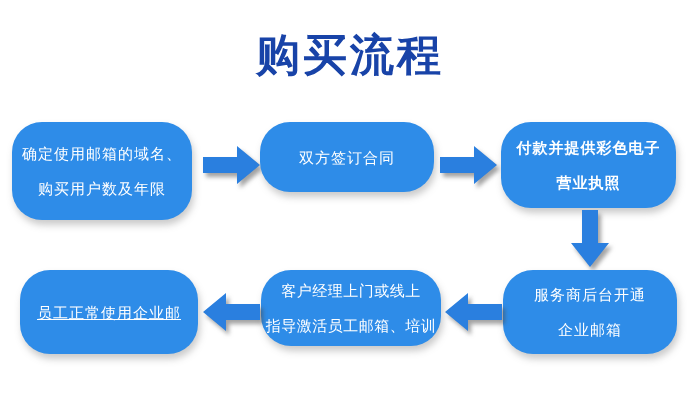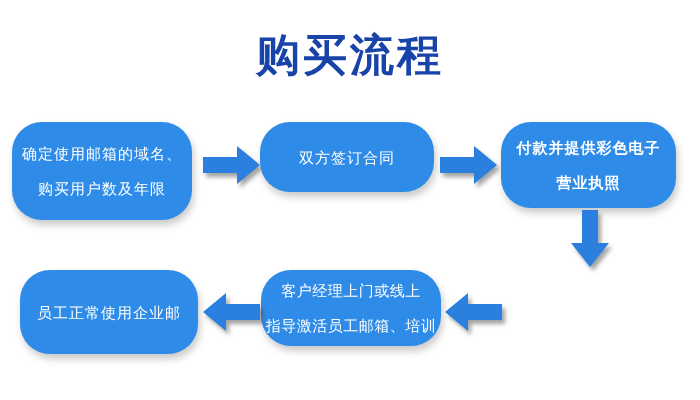--- a/index.html
+++ b/index.html
@@ -41,21 +41,21 @@
     letter-spacing:1px;
     text-align:center;
     padding:4px 6px;
   }
   .box .line{line-height:35px;white-space:nowrap;}
   .box1{left:12px;top:122px;width:180px;height:98px;}
   .box2{left:260px;top:122px;width:174px;height:70px;}
   .box3{left:501px;top:122px;width:175px;height:86px;font-weight:bold;}
   .box4{left:503px;top:270px;width:174px;height:84px;}
   .box5{left:261px;top:270px;width:180px;height:76px;letter-spacing:0.5px;}
-  .box6{left:20px;top:270px;width:178px;height:84px;}
+  .box6{left:20px;top:270px;width:178px;height:84px;text-decoration:underline;}
   .arrow{position:absolute;line-height:0;}
   .arrow svg{filter:drop-shadow(3px 4px 2px rgba(70,70,70,0.5));}
   .arrow polygon{fill:var(--arrow-fill);}
   .a1{left:203px;top:143px;}
   .a2{left:440px;top:143px;}
   .a3{left:568px;top:210px;}
   .a4{left:444px;top:290px;}
   .a5{left:202px;top:290px;}
 </style>
 </head>
@@ -96,20 +96,26 @@
         <div class="line">营业执照</div>
       </div>
   </div>
 
   <div class="arrow a3">
     <svg width="44" height="58" viewBox="0 0 44 58">
       <polygon points="14,0 30,0 30,33 41,33 22,57 3,33 14,33"></polygon>
     </svg>
   </div>
 
+  <div class="box box4">
+    <div class="box-text">
+        <div class="line">服务商后台开通</div>
+        <div class="line">企业邮箱</div>
+      </div>
+  </div>
 
   <div class="arrow a4">
     <svg width="58" height="44" viewBox="0 0 58 44">
       <polygon points="58,14 24,14 24,3 1,22 24,41 24,30 58,30"></polygon>
     </svg>
   </div>
 
   <div class="box box5">
     <div class="box-text">
         <div class="line">客户经理上门或线上</div>

